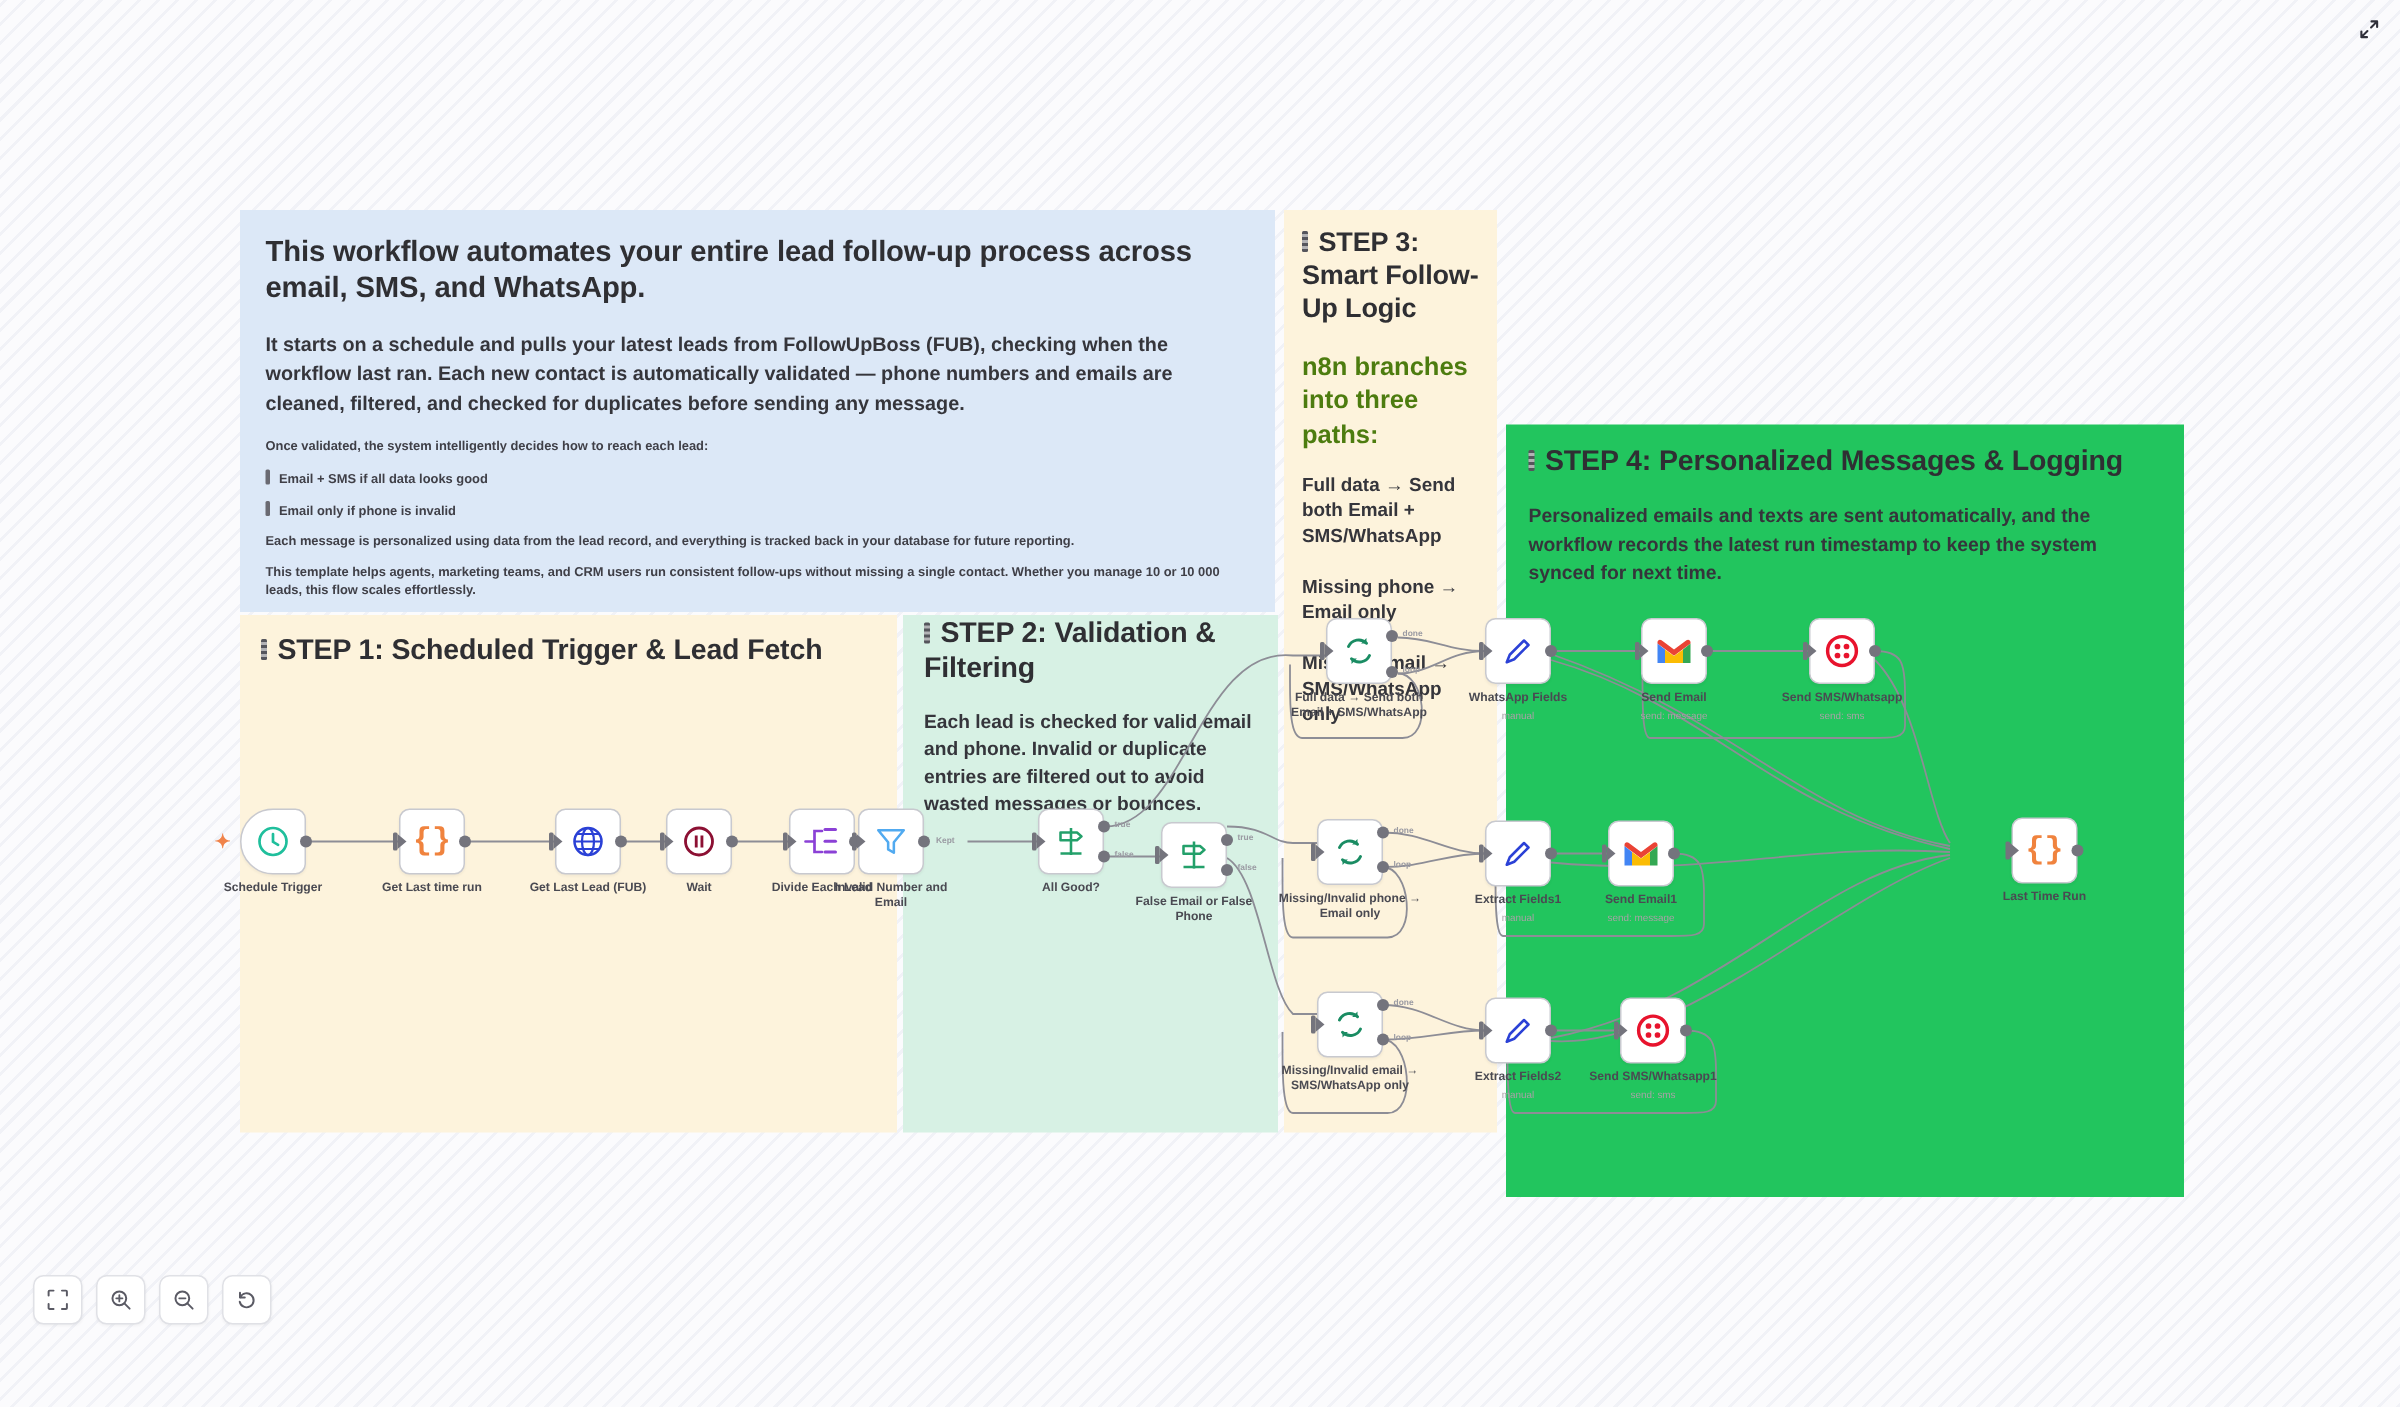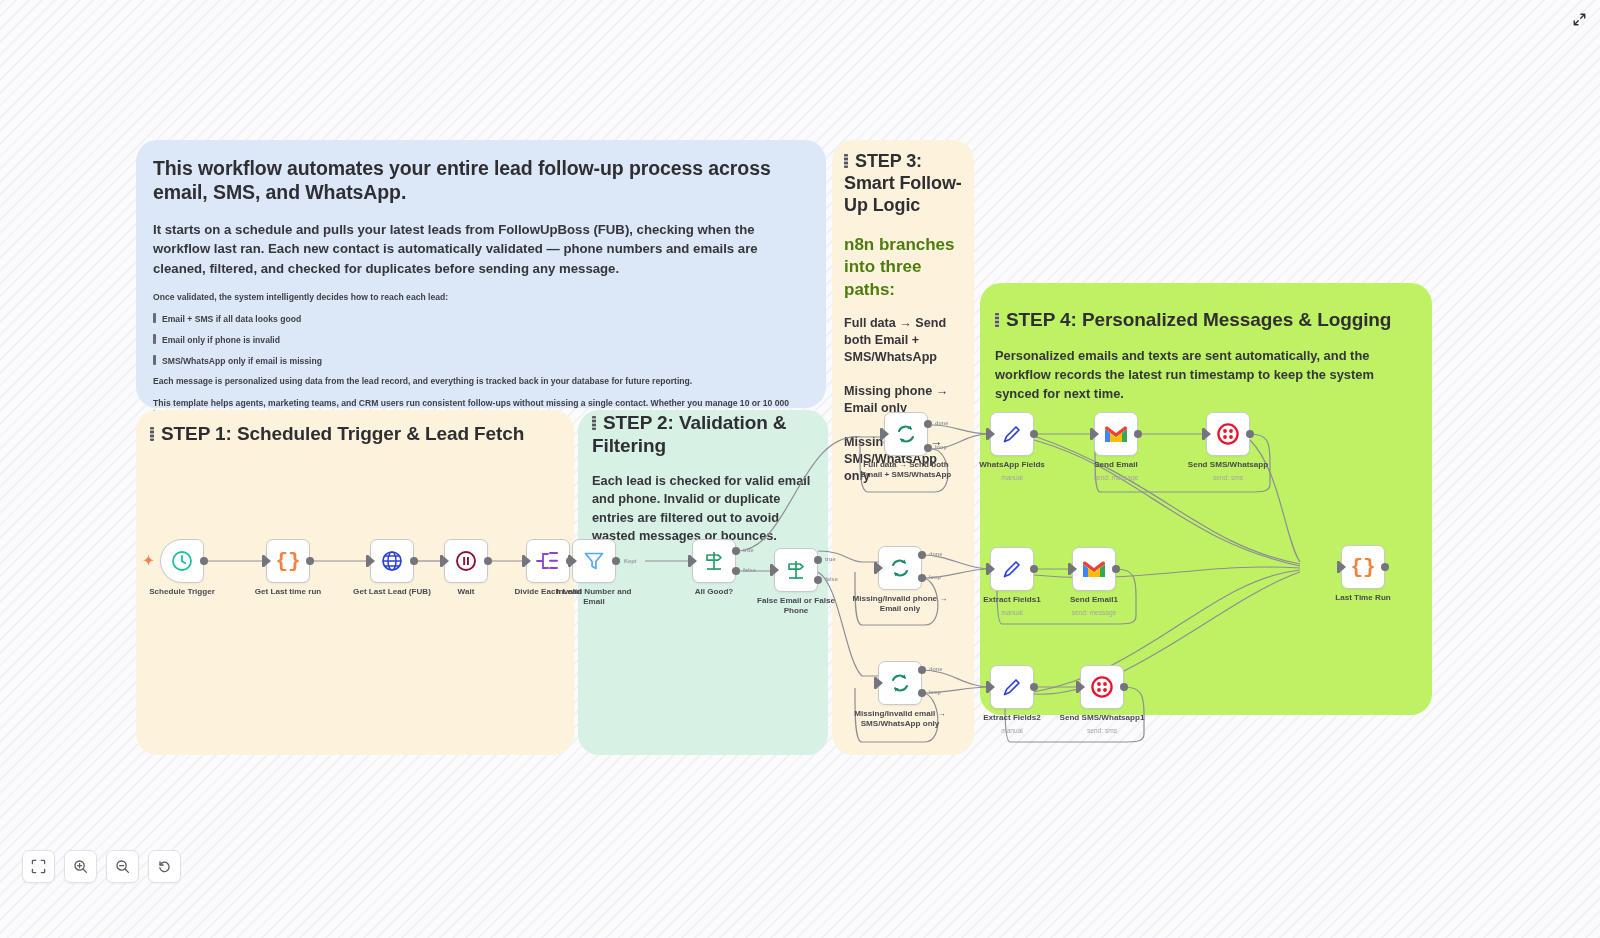--- a/index.html
+++ b/index.html
@@ -16,21 +16,21 @@
       #f1f2f7 0px, #f1f2f7 2px,
       #fbfbfd 2px, #fbfbfd 9px
     );
     position: relative;
   }
 
   
   #canvas { position: absolute; inset: 0; }
 
   
-  .panel { position: absolute; border-radius: 21px; }
+  .panel { position: absolute; border-radius: 0; margin-left: 24px; }
   .panel .p-title {
     font-size: 19px; font-weight: 700; color: #2f2f33;
     line-height: 1.23; letter-spacing: -0.1px;
   }
   .panel .p-body {
     font-size: 12.8px; font-weight: 700; color: #35353b;
     line-height: 1.44;
   }
   .bar {
     display: inline-block; width: 4px; height: 14px;
@@ -72,22 +72,22 @@
   #panel-step3 {
     left: 832px; top: 140px; width: 142px; height: 615px;
     background: #fdf3dc; padding: 10px 12px;
   }
   #panel-step3 .p-title { font-size: 18px; margin-bottom: 18px;}
   #panel-step3 .sub { font-size: 17px; font-weight: 700; color:#4d7c0f; line-height:1.3; margin-bottom: 14px;}
   #panel-step3 .path { font-size: 12.6px; font-weight: 700; color:#35353b; line-height:1.38; margin-bottom: 16px;}
 
   
   #panel-step4 {
-    left: 980px; top: 283px; width: 452px; height: 432px;
-    background: #bef264; padding: 25px 15px;
+    left: 980px; top: 283px; width: 452px; height: 515px;
+    background: #22c55e; padding: 13px 15px;
   }
   #panel-step4 .p-title { font-size: 19px; margin-bottom: 16px; }
   #panel-step4 .p-body { font-size: 12.9px; }
 
   .t-gap { margin-bottom: 14px; }
 
   
   #edges { position: absolute; left:0; top:0; width:1600px; height:938px; pointer-events:none; }
 
   
@@ -156,21 +156,20 @@
 <body>
 
 <div id="canvas">
 
   <div class="panel" id="panel-intro">
     <div class="p-title">This workflow automates your entire lead follow-up process across email, SMS, and WhatsApp.</div>
     <div class="lead">It starts on a schedule and pulls your latest leads from FollowUpBoss (FUB), checking when the workflow last ran. Each new contact is automatically validated — phone numbers and emails are cleaned, filtered, and checked for duplicates before sending any message.</div>
     <div class="fine">Once validated, the system intelligently decides how to reach each lead:</div>
     <div class="fine bullet"><span class="bar-sm"></span><span>Email + SMS if all data looks good</span></div>
     <div class="fine bullet"><span class="bar-sm"></span><span>Email only if phone is invalid</span></div>
-    <div class="fine bullet"><span class="bar-sm"></span><span>SMS/WhatsApp only if email is missing</span></div>
     <div class="fine">Each message is personalized using data from the lead record, and everything is tracked back in your database for future reporting.</div>
     <div class="fine">This template helps agents, marketing teams, and CRM users run consistent follow-ups without missing a single contact. Whether you manage 10 or 10 000 leads, this flow scales effortlessly.</div>
     <div class="fine">Tools used: FollowUpBoss, Gmail, Twilio/WhatsApp, n8n</div>
     <div class="fine">(Tip: Replace your API keys and Gmail credentials before running.)</div>
   </div>
 
   <div class="panel" id="panel-step1">
     <div class="p-title t-gap"><span class="bar"></span><span>STEP 1: Scheduled Trigger &amp; Lead Fetch</span></div>
   </div>
 

